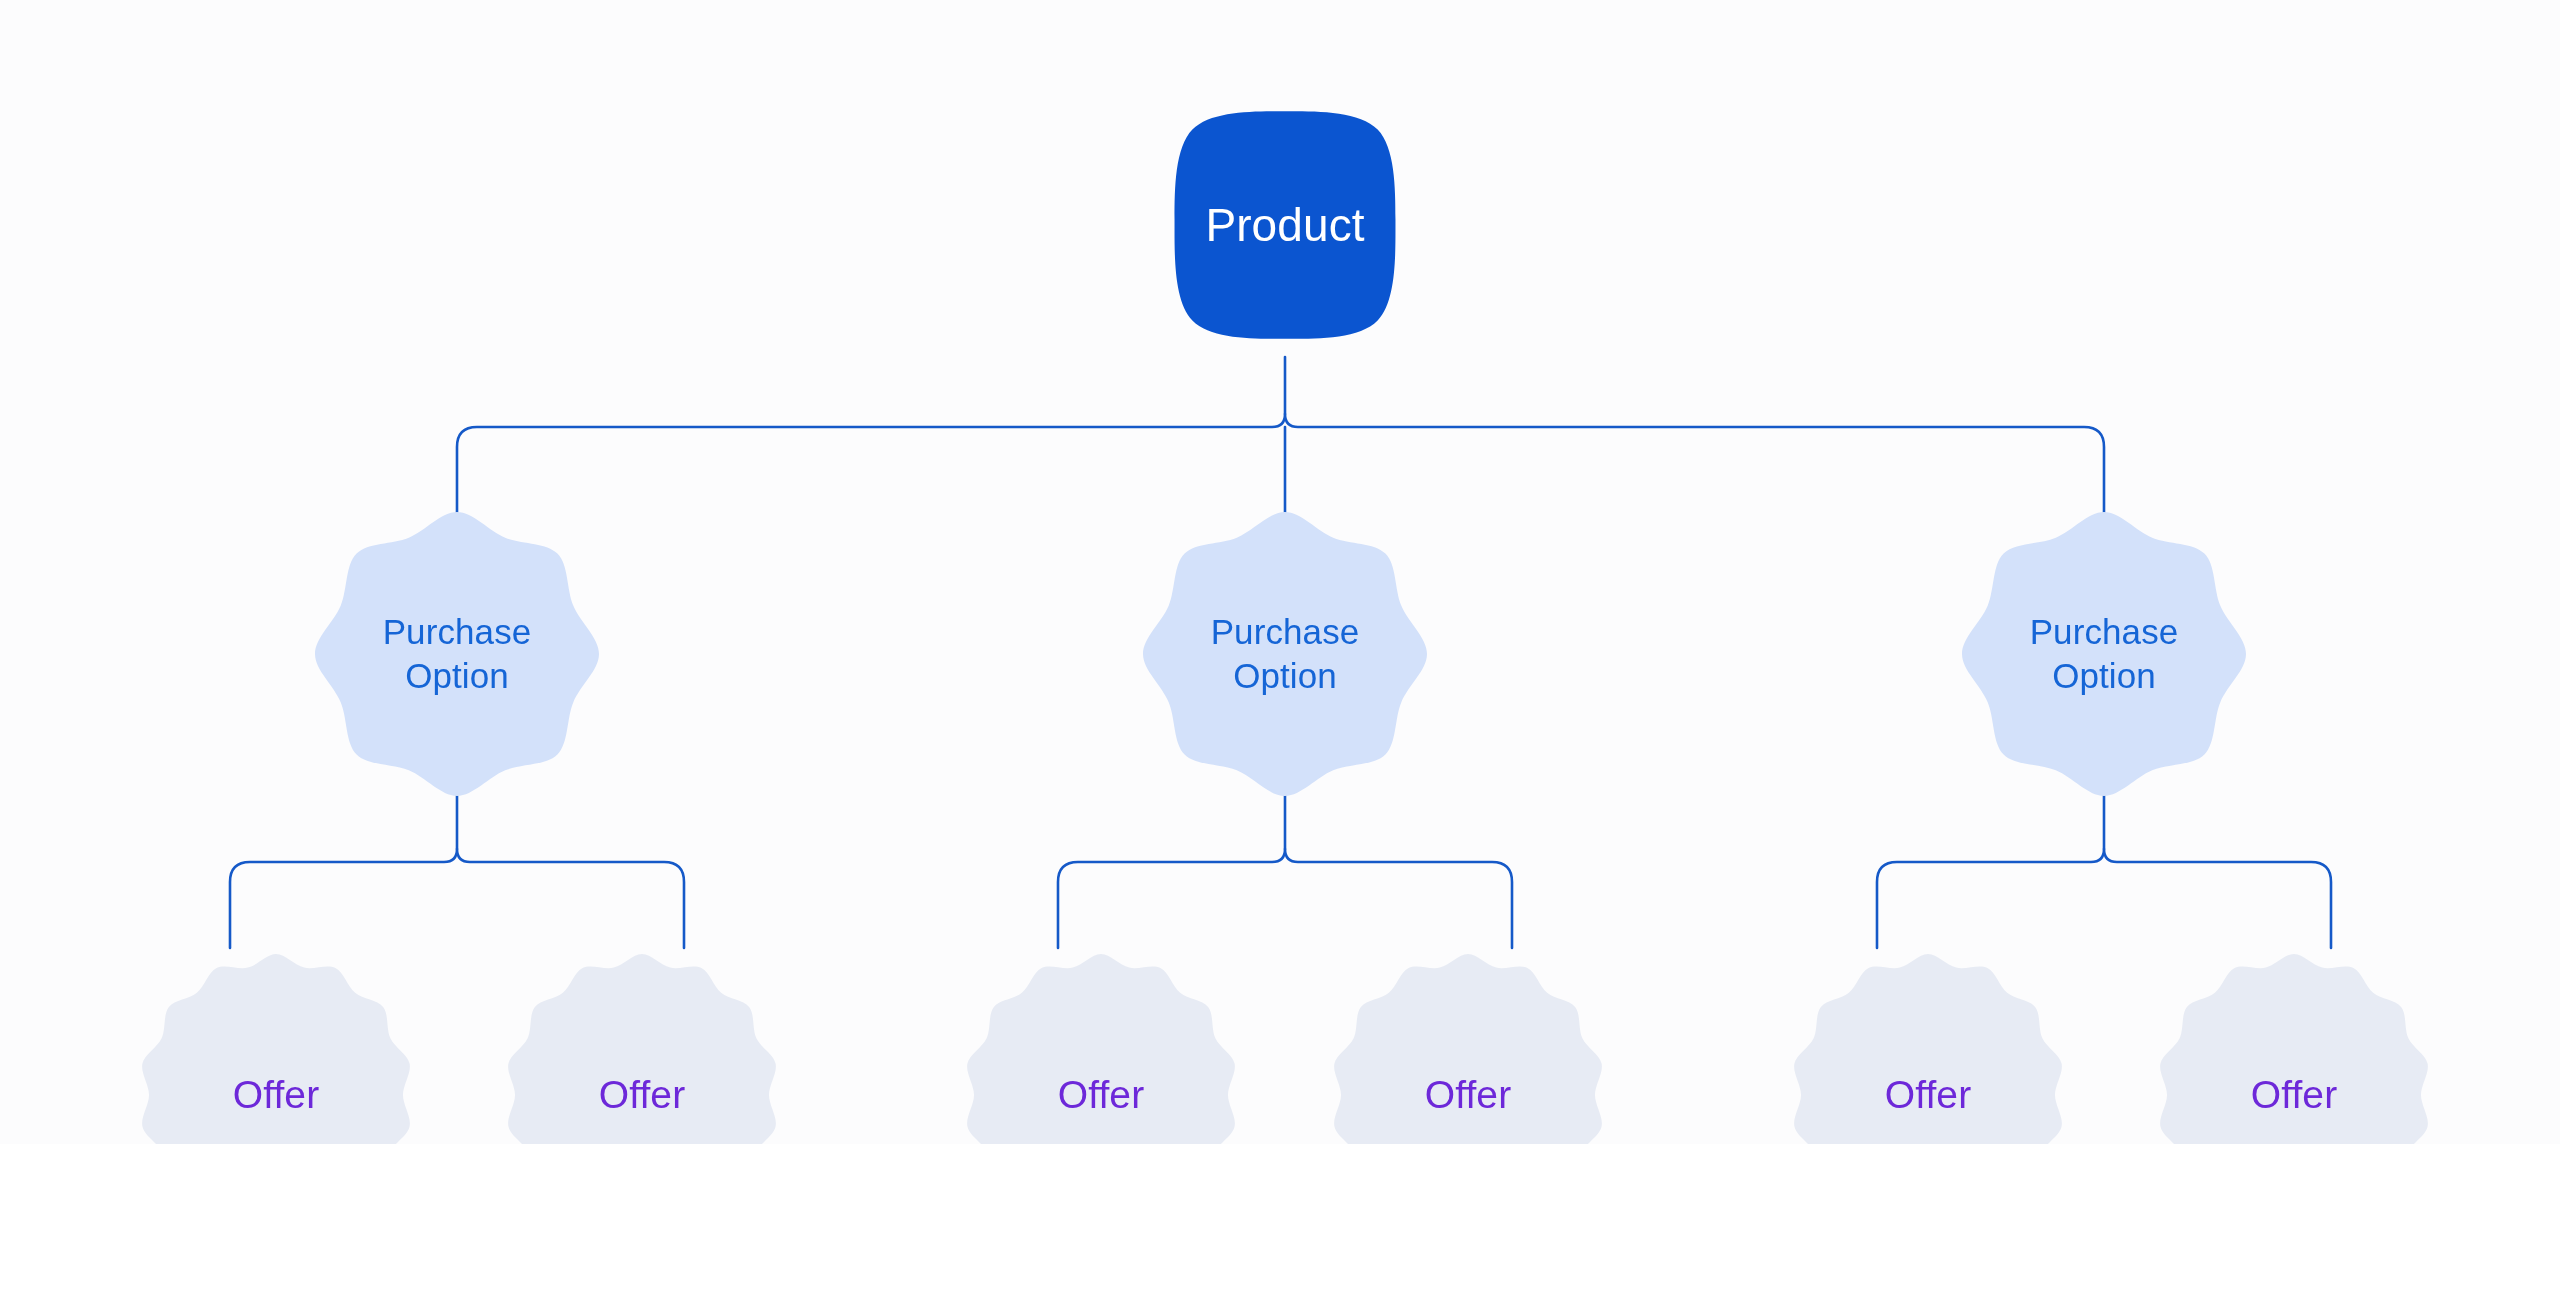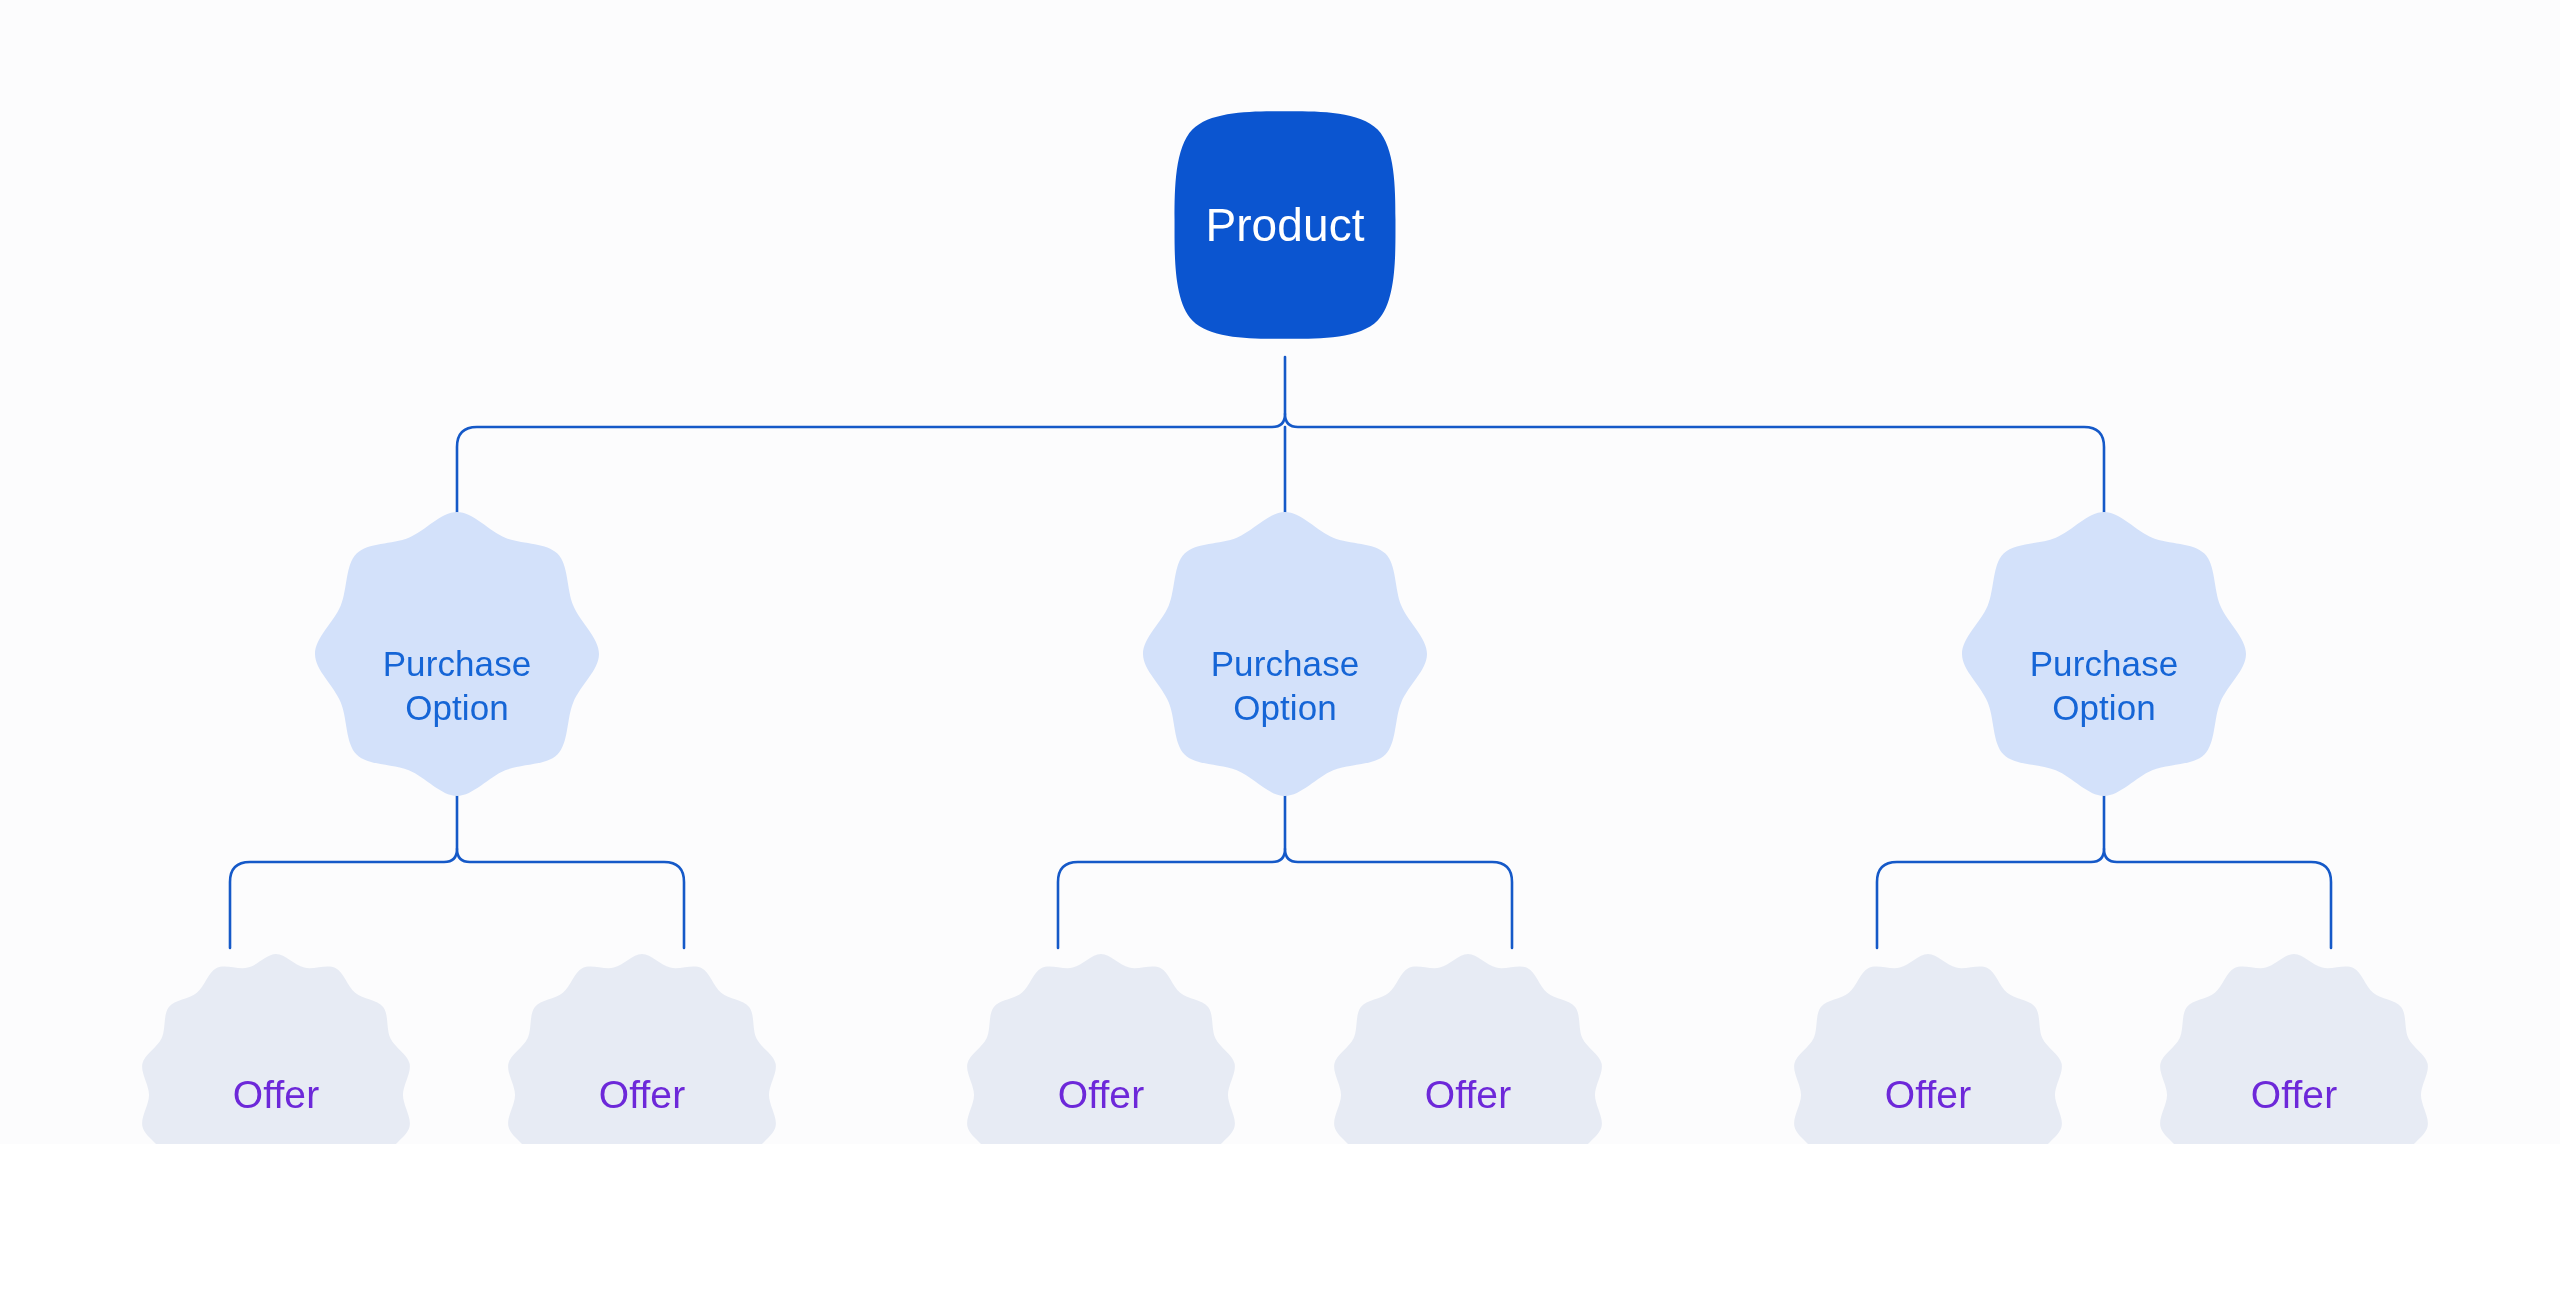--- a/index.html
+++ b/index.html
@@ -38,21 +38,20 @@
     font-size: 46px;
     line-height: 54px;
     color: #ffffff;
     font-weight: 400;
   }
   .label-mid {
     font-size: 35px;
     line-height: 44px;
     color: #1565d6;
     font-weight: 400;
-    margin-top: 32px;
   }
   .label-leaf {
     font-size: 39px;
     line-height: 46px;
     color: #6d28d9;
     font-weight: 400;
   }
 </style>
 </head>
 <body>

